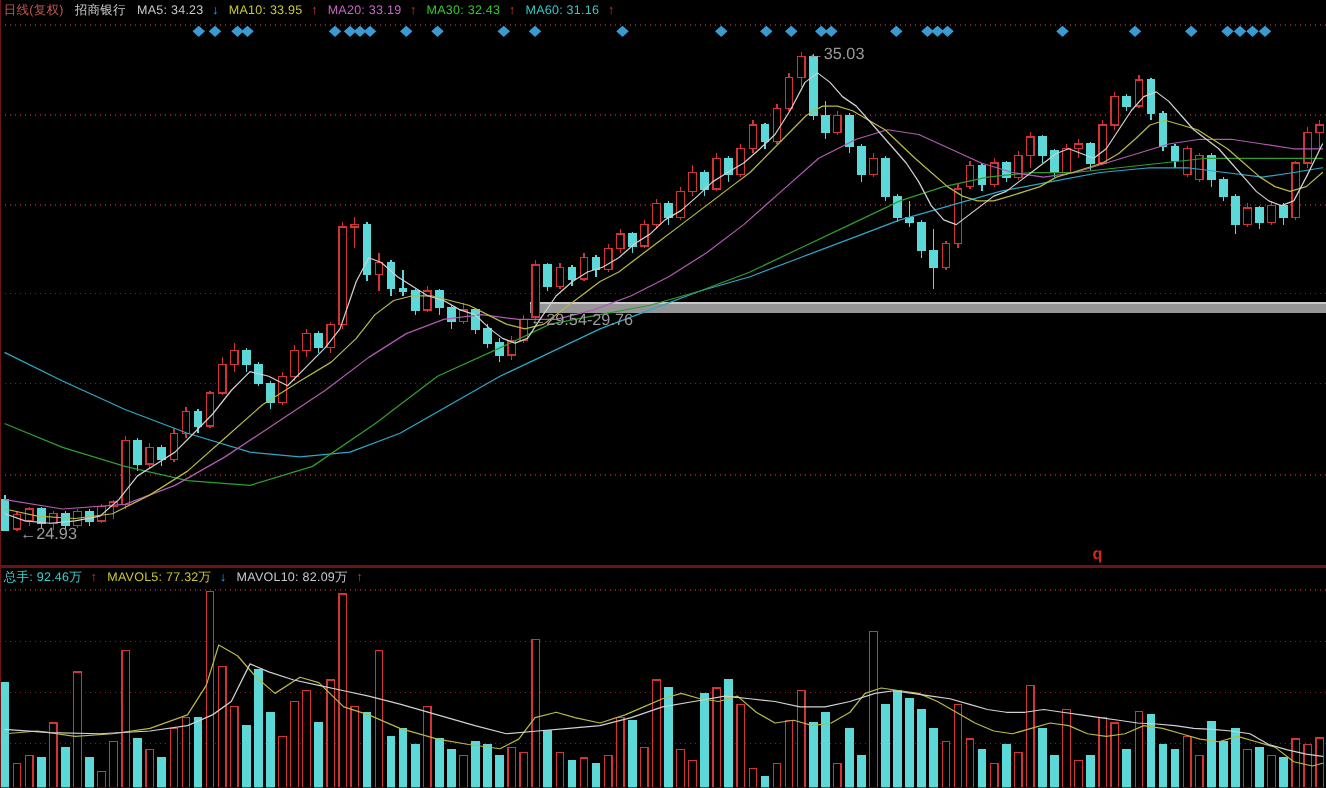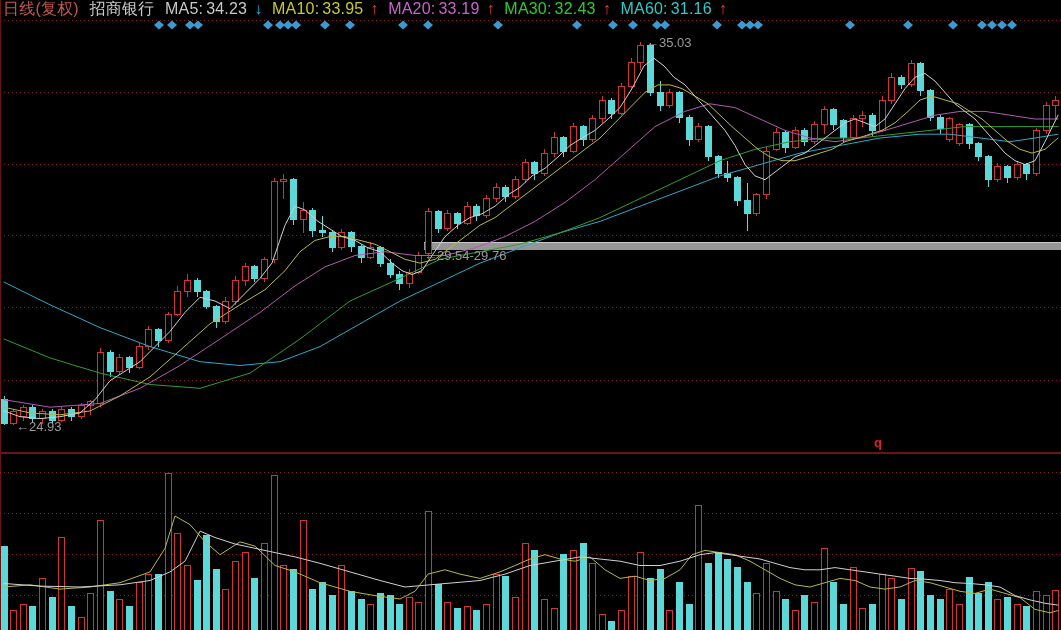--- a/index.html
+++ b/index.html
@@ -2,21 +2,21 @@
 <html><head>
 <meta charset="utf-8">
 <style>
   html,body{margin:0;padding:0;background:#000;}
   .screen{
     position:relative;width:1061px;height:630px;background:#000;
     overflow:hidden;font-family:"Liberation Sans","DejaVu Sans",sans-serif;
   }
   .hdr{
     position:absolute;left:3px;white-space:nowrap;
-    font-size:16px;letter-spacing:0.2px;z-index:5;line-height:15px;
+    font-size:10px;letter-spacing:0.2px;z-index:5;line-height:15px;
   }
   .hdr-main{top:1px;}
   .hdr-vol{top:455px;}
   .seg{margin-right:6px;}
   .seg .lab{margin-right:3px;}
   .arrow{font-weight:bold;margin-left:1px;margin-right:5px;}
   svg{position:absolute;left:0;top:0;}
 </style>
 </head>
 <body>
@@ -443,14 +443,24 @@
     <span class="seg" style="color: rgb(200, 100, 200);">
       <span class="lab">MA20:</span><span>33.19</span></span><span class="arrow" style="color: rgb(232, 60, 60);">↑</span>
 
     <span class="seg" style="color: rgb(50, 200, 50);">
       <span class="lab">MA30:</span><span>32.43</span></span><span class="arrow" style="color: rgb(232, 60, 60);">↑</span>
 
     <span class="seg" style="color: rgb(50, 200, 200);">
       <span class="lab">MA60:</span><span>31.16</span></span><span class="arrow" style="color: rgb(232, 60, 60);">↑</span>
   </div>
 
+  <div class="hdr hdr-vol">
+    <span class="seg" style="color: rgb(58, 210, 210);">
+      <span class="lab">总手:</span><span>92.46万</span></span><span class="arrow" style="color: rgb(232, 60, 60);">↑</span>
+
+    <span class="seg" style="color: rgb(200, 200, 50);">
+      <span class="lab">MAVOL5:</span><span>77.32万</span></span><span class="arrow" style="color: rgb(0, 182, 232);">↓</span>
+
+    <span class="seg" style="color: rgb(200, 200, 200);">
+      <span class="lab">MAVOL10:</span><span>82.09万</span></span><span class="arrow" style="color: rgb(232, 60, 60);">↑</span>
+  </div>
 
 </div>
 
 </body></html>

